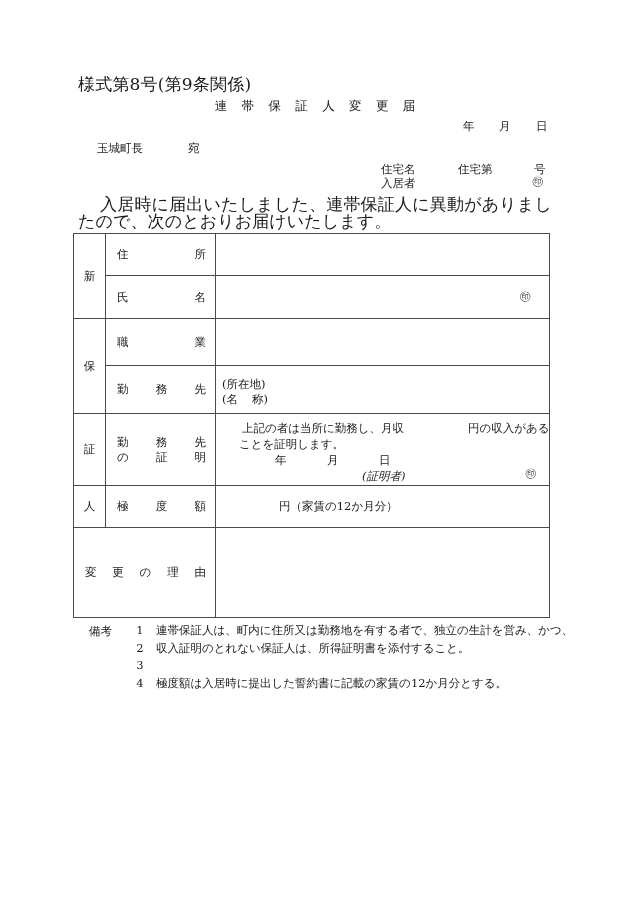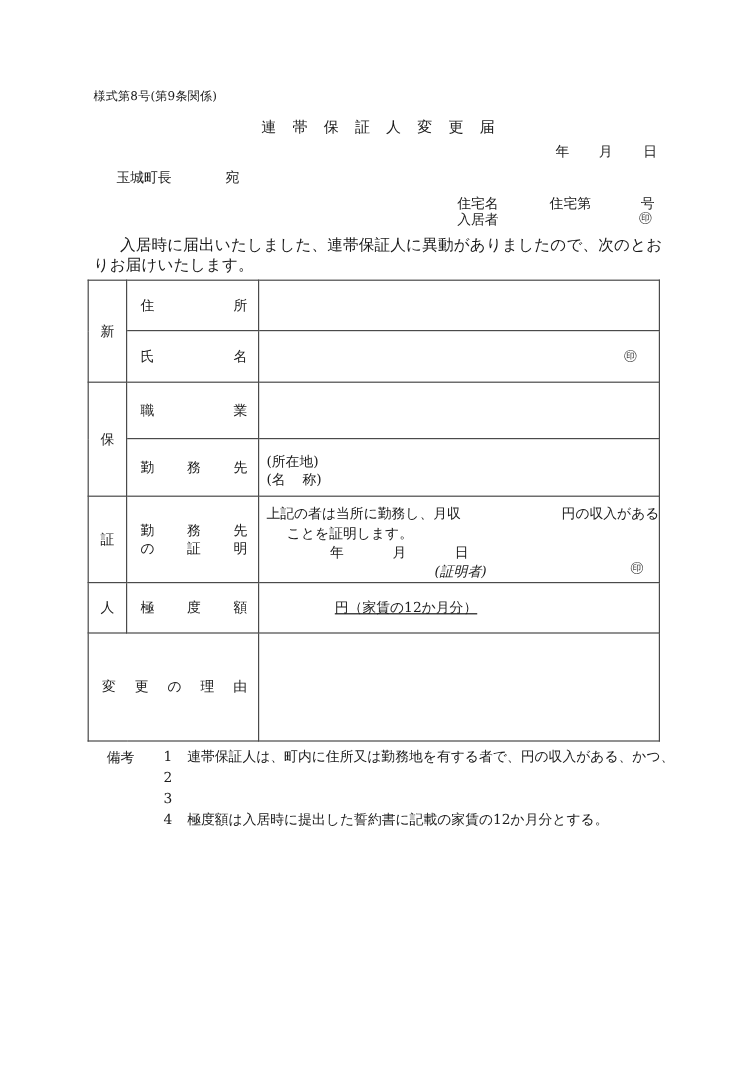--- a/index.html
+++ b/index.html
@@ -21,35 +21,34 @@
     position: absolute;
     inset: 0;
     background: #ffffff;
   }
 
   
   .form-no {
     position: absolute;
     left: 78px;
     top: 73px;
-    font-size: 10px;
+    font-size: 17px;
     letter-spacing: 0.2px;
     white-space: nowrap;
   }
   .doc-title {
     position: absolute;
     left: 0;
     right: 0;
     top: 98px;
     text-align: center;
     font-size: 12.5px;
     letter-spacing: 5.2px;
     text-indent: 5.2px;
     white-space: nowrap;
-    font-family: Liberation Serif, serif;
   }
   .date-line {
     position: absolute;
     left: 0;
     top: 119px;
     width: 630px;
     white-space: nowrap;
     font-size: 11.5px;
   }
   .date-line .dl-y { position: absolute; left: 463px; }
@@ -92,21 +91,21 @@
     display: inline-block;
     font-size: 11.5px;
     line-height: 1;
   }
 
   .intro {
     position: absolute;
     left: 78px;
     top: 196px;
     width: 474px;
-    font-size: 13px;
+    font-size: 17px;
     line-height: 17px;
     text-indent: 22px;
     letter-spacing: 0.1px;
     text-align: justify;
   }
 
   
   .tbl {
     position: absolute;
     left: 73px;
@@ -177,35 +176,34 @@
   .work-addr .wa2 .g1 { display: inline-block; }
 
   .cert-body {
     position: relative;
     height: 100%;
     line-height: 16px;
     padding: 4px 8px 0 6px;
     box-sizing: border-box;
   }
   .cert-l1 { position: relative; white-space: nowrap; }
-  .cert-l1 .c-main { }
+  .cert-l1 .c-main { margin-left: 20px; }
   .cert-l1 .c-yen { position: absolute; left: 246px; top: 0; }
   .cert-l2 { white-space: nowrap; margin-left: 17px; }
   .cert-l3 { position: relative; height: 16px; white-space: nowrap; }
   .cert-l3 .cy { position: absolute; left: 53px; }
   .cert-l3 .cm { position: absolute; left: 105px; }
   .cert-l3 .cd { position: absolute; left: 157px; }
   .cert-l4 { position: relative; height: 16px; white-space: nowrap; }
   .cert-l4 .cwho { position: absolute; left: 140px; font-style: italic; }
   .cert-l4 .cseal { position: absolute; left: 303px; }
 
   .limit-body {
     padding-left: 63px;
     white-space: nowrap;
-    text-decoration: underline;
   }
 
   .reason-lab {
     display: flex;
     justify-content: space-between;
     padding: 0 9px 0 11px;
     box-sizing: border-box;
     width: 100%;
     white-space: nowrap;
   }
@@ -404,24 +402,25 @@
         </td>
         <td class="cell-pad"></td>
       </tr>
     </tbody>
   </table>
 
   <div class="notes">
     <div class="note-row">
       <span class="note-label">備考</span>
       <span class="note-num">1</span>
-      <span class="note-text">連帯保証人は、町内に住所又は勤務地を有する者で、円の収入がある、かつ、</span>
+      <span class="note-text">連帯保証人は、町内に住所又は勤務地を有する者で、独立の生計を営み、かつ、</span>
     </div>
     <div class="note-row">
       <span class="note-num">2</span>
+      <span class="note-text">収入証明のとれない保証人は、所得証明書を添付すること。</span>
     </div>
     <div class="note-row">
       <span class="note-num">3</span>
     </div>
     <div class="note-row">
       <span class="note-num">4</span>
       <span class="note-text">極度額は入居時に提出した誓約書に記載の家賃の12か月分とする。</span>
     </div>
   </div>
 

